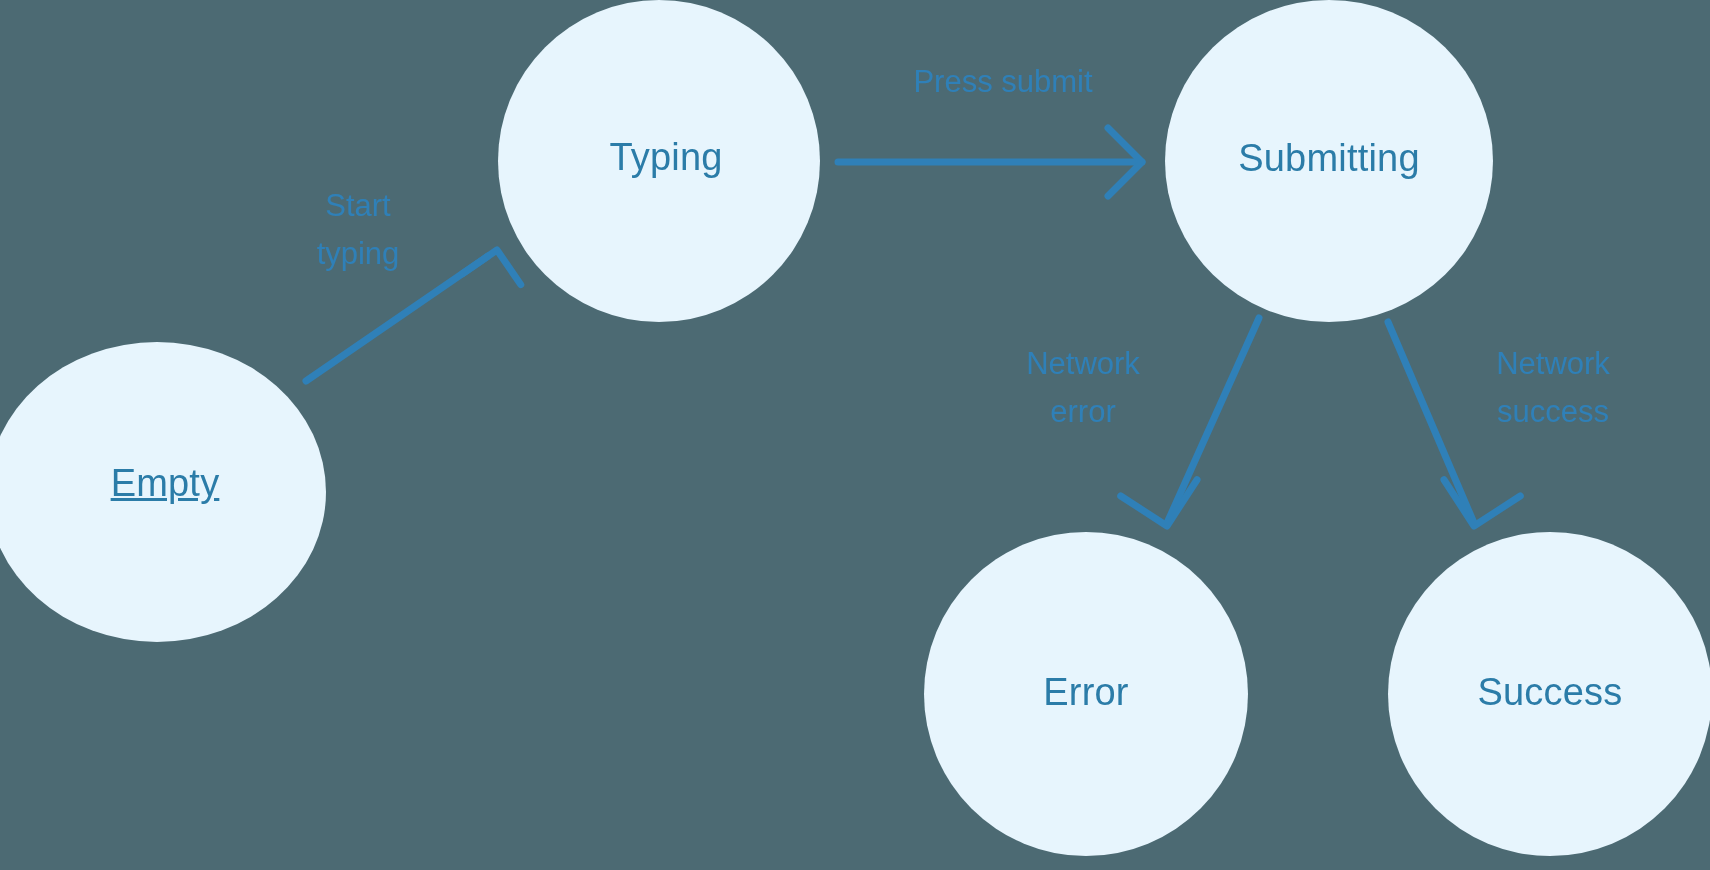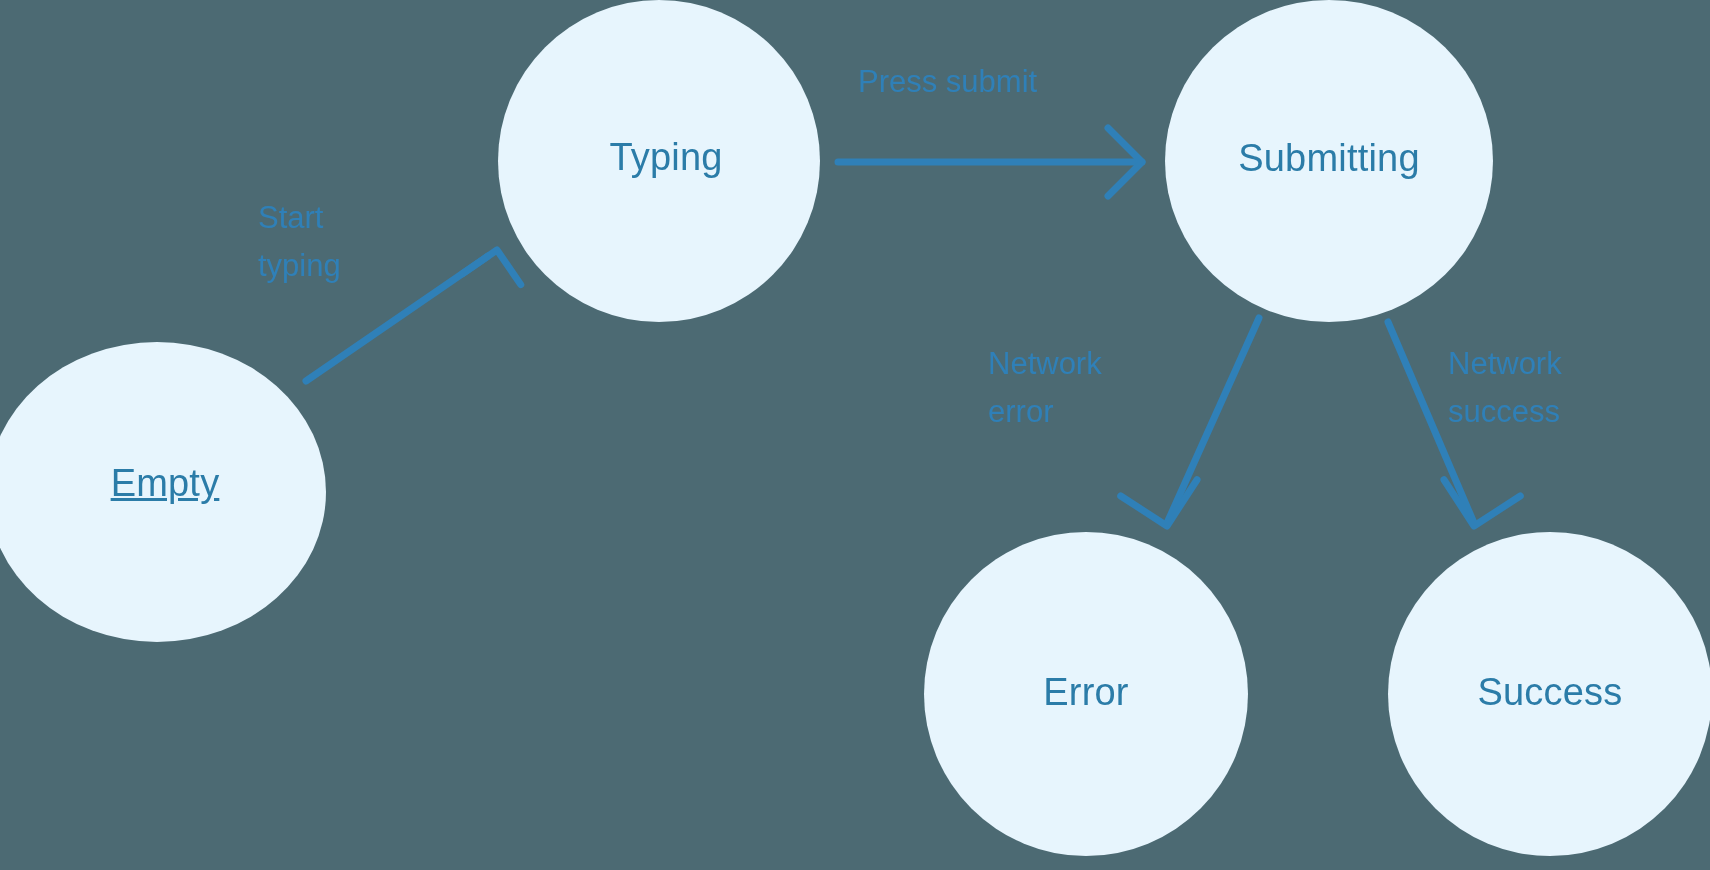--- a/index.html
+++ b/index.html
@@ -42,39 +42,40 @@
     letter-spacing: 0.2px;
     line-height: 1.1;
     text-align: center;
     white-space: nowrap;
   }
   .edge-label {
     position: absolute;
     color: #2f80b8;
     font-size: 31px;
     line-height: 1.55;
+    text-align: center;
     white-space: pre-line;
   }
 
   
   #node-empty      { left: -12px;  top: 342px; width: 338px; height: 300px; }
   #node-typing     { left: 498px;  top: 0px;   width: 322px; height: 322px; }
   #node-submitting { left: 1165px; top: 0px;   width: 328px; height: 322px; }
   #node-error      { left: 924px;  top: 532px; width: 324px; height: 324px; }
   #node-success    { left: 1388px; top: 532px; width: 324px; height: 324px; }
 
   
   #node-empty   .state-label { transform: translate(8px, -8px); text-decoration: underline; }
   #node-typing  .state-label { transform: translate(7px, -3px); }
   #node-submitting .state-label { transform: translate(0px, -2px); text-align: right; }
   #node-error   .state-label { transform: translate(0px, -1px); }
   #node-success .state-label { transform: translate(0px, -1px); }
 
   
-  #label-start-typing   { left: 258px;  top: 194px; width: 200px; }
+  #label-start-typing   { left: 258px;  top: 182px; width: 200px; }
   #label-press-submit   { left: 858px;  top: 58px;  width: 290px; }
   #label-network-error  { left: 988px;  top: 340px; width: 190px; }
   #label-network-success{ left: 1448px; top: 340px; width: 210px; }
 </style>
 </head>
 <body>
 
 <div id="diagram">
 
   <svg class="edge-layer" viewBox="0 0 1710 870" width="1710" height="870" xmlns="http://www.w3.org/2000/svg">

